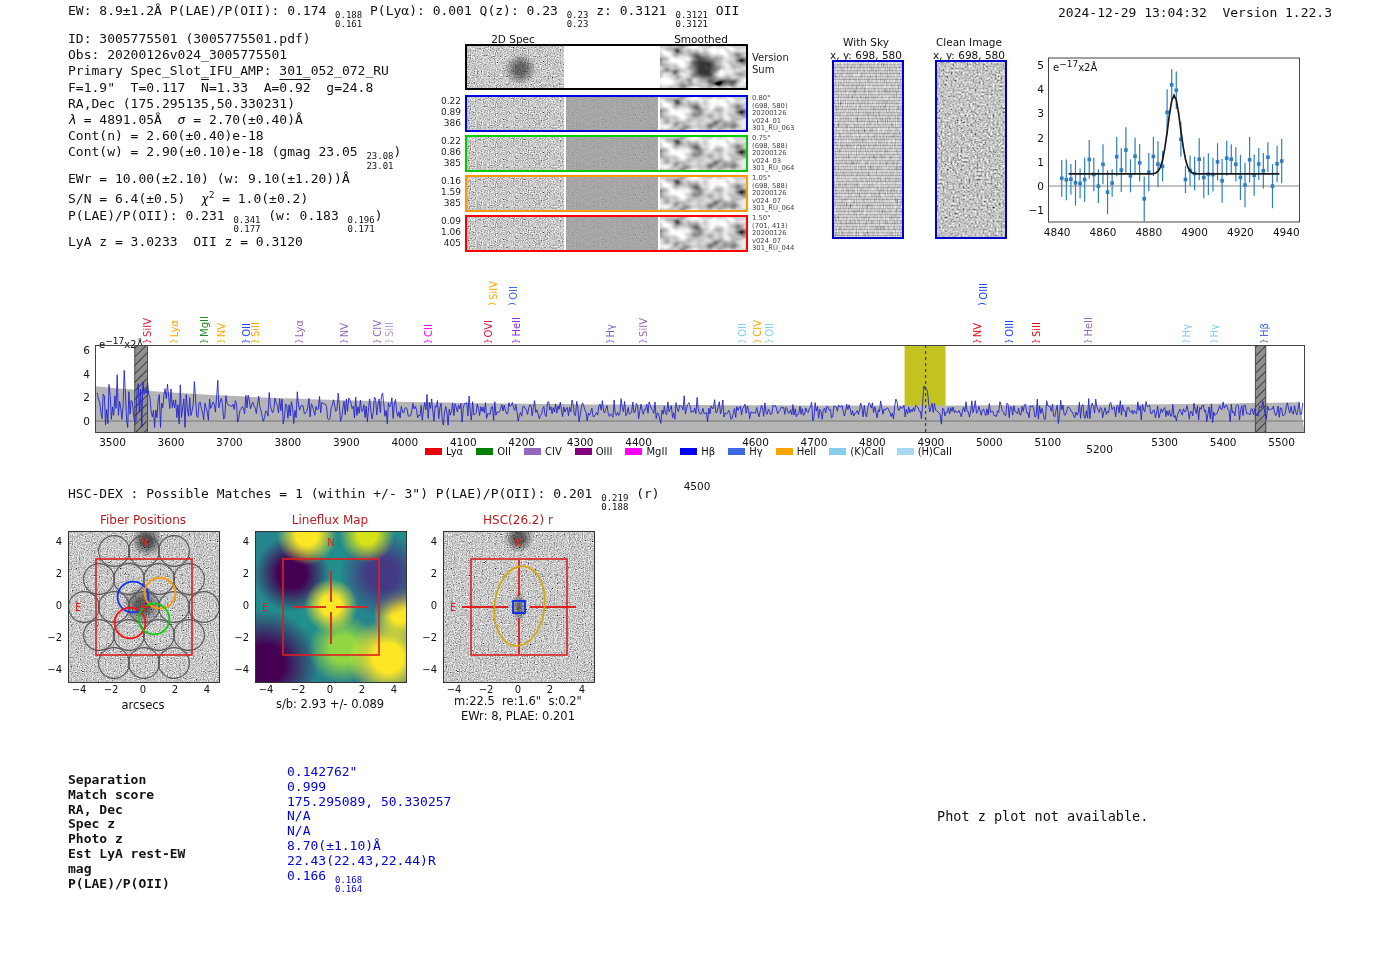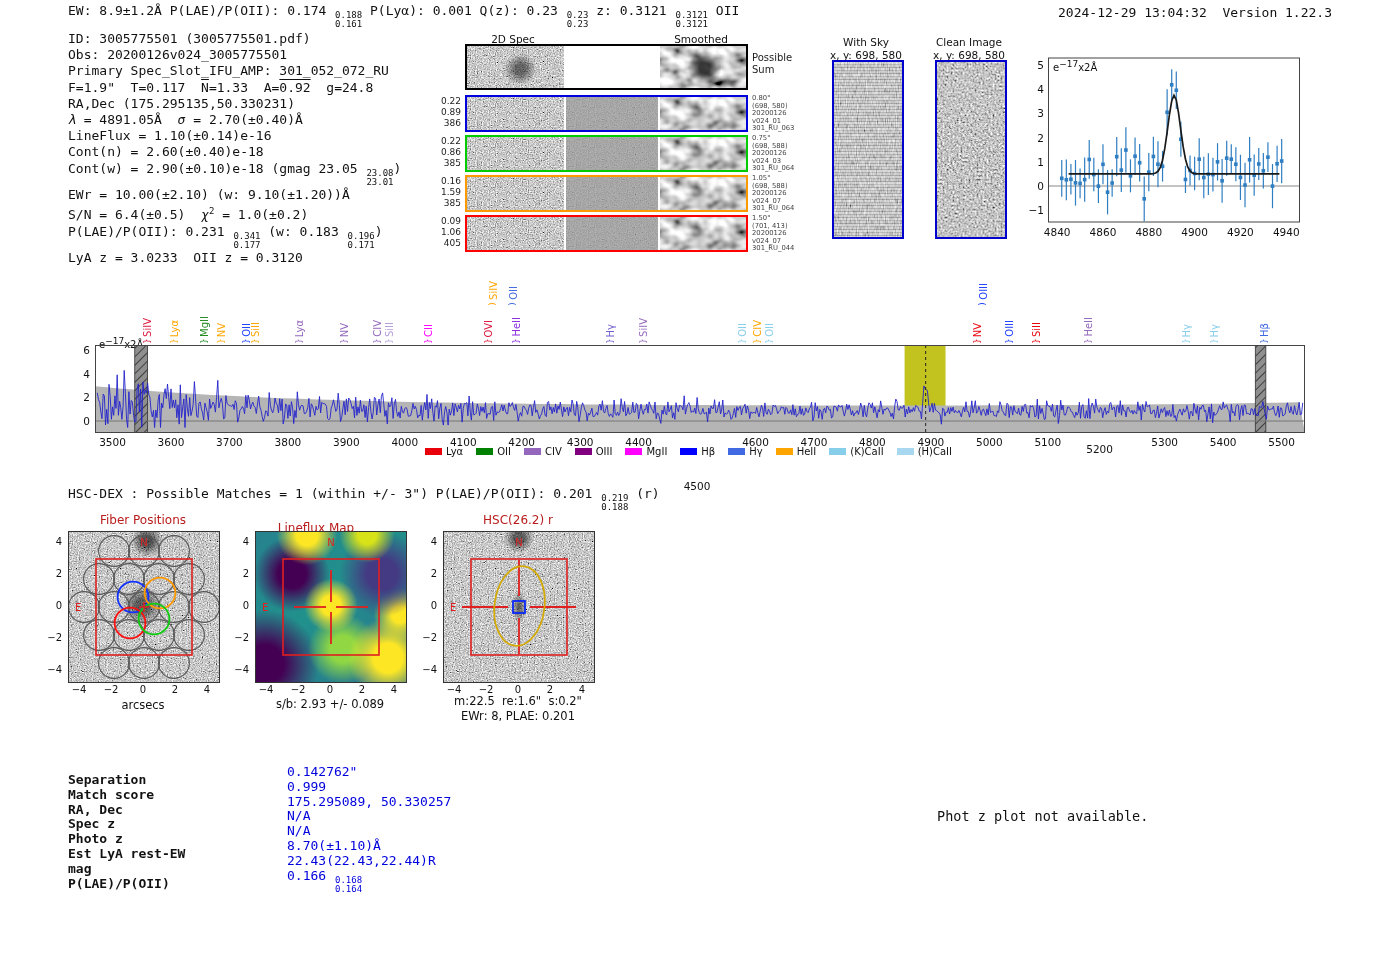--- a/index.html
+++ b/index.html
@@ -98,21 +98,20 @@
     <span>2024-12-29 13:04:32</span>&nbsp;&nbsp;<span>Version 1.22.3</span>
   </div>
 
   <div class="abs" id="info-block" style="left:68px;top:31px;width:400px;">
       <div class="rich" style="line-height: 16.2px; white-space: pre; font-size: 13px;"><span>ID: 3005775501 (3005775501.pdf)</span></div>
       <div class="rich" style="line-height: 16.2px; white-space: pre; font-size: 13px;"><span>Obs: 20200126v024_3005775501</span></div>
       <div class="rich" style="line-height: 16.2px; white-space: pre; font-size: 13px;"><span>Primary Spec_Slot_IFU_AMP: 301_052_072_RU</span></div>
       <div class="rich" style="line-height: 16.2px; white-space: pre; font-size: 13px;"><span>F=1.9"  T=0.117  </span><span class="ov">N</span><span>=1.33  A=</span><span class="ov">0.92</span><span>  g=24.8</span></div>
       <div class="rich" style="line-height: 16.2px; white-space: pre; font-size: 13px;"><span>RA,Dec (175.295135,50.330231)</span></div>
       <div class="rich" style="line-height: 16.2px; white-space: pre; font-size: 13px;"><span class="it">λ</span><span> = 4891.05Å  </span><span class="it">σ</span><span> = 2.70(±0.40)Å</span></div>
-      <div class="rich" style="line-height: 16.2px; white-space: pre; font-size: 13px;"><span>LineFlux = 1.10(±0.14)e-16</span></div>
       <div class="rich" style="line-height: 16.2px; white-space: pre; font-size: 13px;"><span>Cont(n) = 2.60(±0.40)e-18</span></div>
       <div class="rich" style="line-height: 16.2px; white-space: pre; font-size: 13px;"><span>Cont(w) = 2.90(±0.10)e-18 (gmag 23.05 </span><span class="frac"><span>23.08</span><span>23.01</span></span><span>)</span></div>
       <div class="rich" style="line-height: 16.2px; white-space: pre; font-size: 13px;"><span>EWr = 10.00(±2.10) (w: 9.10(±1.20))Å</span></div>
       <div class="rich" style="line-height: 16.2px; white-space: pre; font-size: 13px;"><span>S/N = 6.4(±0.5)  </span><span class="it">χ</span><span class="sup">2</span><span> = 1.0(±0.2)</span></div>
       <div class="rich" style="line-height: 16.2px; white-space: pre; font-size: 13px;"><span>P(LAE)/P(OII): 0.231 </span><span class="frac"><span>0.341</span><span>0.177</span></span><span> (w: 0.183 </span><span class="frac"><span>0.196</span><span>0.171</span></span><span>)</span></div>
       <div class="rich" style="line-height: 16.2px; white-space: pre; font-size: 13px;"><span>LyA z = 3.0233  OII z = 0.3120</span></div>
     </div>
 
   <div class="colhdr" style="left:513px;top:33px;">2D Spec</div>
   <div class="colhdr" style="left:610px;top:33px;margin-top:28px;">Pixel Flat</div>
@@ -129,21 +128,21 @@
     <div class="cutcell" style="width:92px;background:#fff;"></div>
     <div style="width:2px;background:#fff;"></div>
     <div class="cutcell" style="width:86px;">
       <svg width="86" height="42">
           <rect width="86" height="42" filter="url(#nzSmooth)"></rect>
         </svg>
       <div class="abs" style="left:0;top:0;width:86px;height:42px;background:radial-gradient(circle at 52% 52%, rgba(0,0,0,0.72) 0 5px, rgba(0,0,0,0) 17px);"></div>
     </div>
   </div>
   <div class="abs sans" style="left:752px;top:52px;font-size:10px;line-height:12px;color:#222;">
-    <div>Possible</div>
+    <div>Version</div>
       <div>Sum</div>
   </div>
 
   <div id="cutout-rows">
       <div class="cutrow" style="top: 95px; height: 33px; border: 2.5px solid rgb(0, 0, 221);">
         <div class="cutcell" style="width: 97px;"><svg width="97" height="33">
             <rect width="97" height="33" filter="url(#nzFine)"></rect>
           </svg></div>
         <div style="width: 2px; background: rgb(255, 255, 255);"></div>
         <div class="cutcell" style="width: 92px; background: rgb(156, 156, 156);"><svg width="92" height="33" style="opacity:.25">
@@ -560,21 +559,21 @@
         <circle cx="61" cy="91" r="15.4" fill="none" stroke="#ff1010" stroke-width="1.8"></circle>
         <circle cx="85" cy="87" r="15.4" fill="none" stroke="#10cc10" stroke-width="1.8"></circle>
         <line x1="70" y1="75" x2="80" y2="75" stroke="#e02020" stroke-width="1.5"></line>
         <line x1="75" y1="70" x2="75" y2="80" stroke="#e02020" stroke-width="1.5"></line>
         <text x="75" y="14" fill="#e02020" font-size="10" text-anchor="middle" font-family="DejaVu Sans,sans-serif">N</text>
         <text x="6" y="79" fill="#e02020" font-size="10" font-family="DejaVu Sans,sans-serif">E</text>
       </svg>
   </div>
   <div class="pcap" style="left:143px;top:698px;">arcsecs</div>
 
-  <div class="ptitle" style="left:316px;top:513px;margin-top:8px;">Lineflux Map</div>
+  <div class="ptitle" style="left:330px;top:513px;">Lineflux Map</div>
   <div class="panelbox" style="left:255px;top:531px;">
     <div style="width:150px;height:150px;background:
       radial-gradient(circle at 50% 49%, #fde725 0 9%, rgba(253,231,37,0) 25%),
       radial-gradient(circle at 88% 84%, #fde725 0 8%, rgba(253,231,37,0) 22%),
       radial-gradient(circle at 34% 2%, #fde725 0 6%, rgba(253,231,37,0) 17%),
       radial-gradient(circle at 74% 2%, #d8e219 0 5%, rgba(216,226,25,0) 15%),
       radial-gradient(circle at 58% 78%, #90d743 0 9%, rgba(144,215,67,0) 24%),
       radial-gradient(circle at 24% 28%, #440154 0 9%, rgba(68,1,84,0) 24%),
       radial-gradient(circle at 84% 28%, #443983 0 9%, rgba(68,57,131,0) 26%),
       radial-gradient(circle at 6% 88%, #440154 0 10%, rgba(68,1,84,0) 28%),

